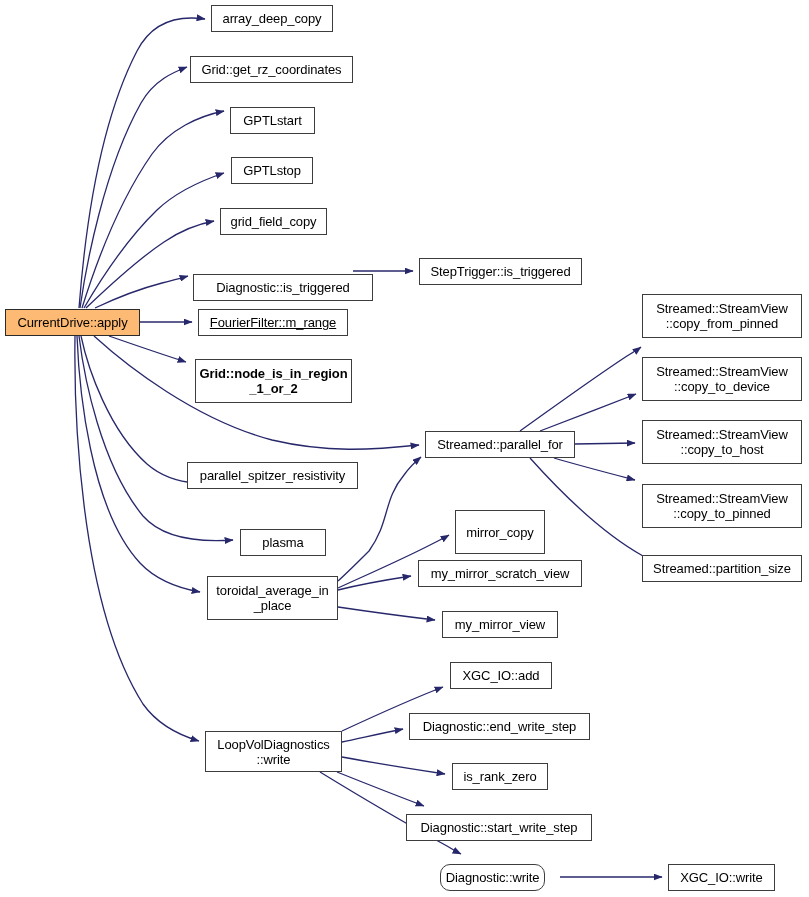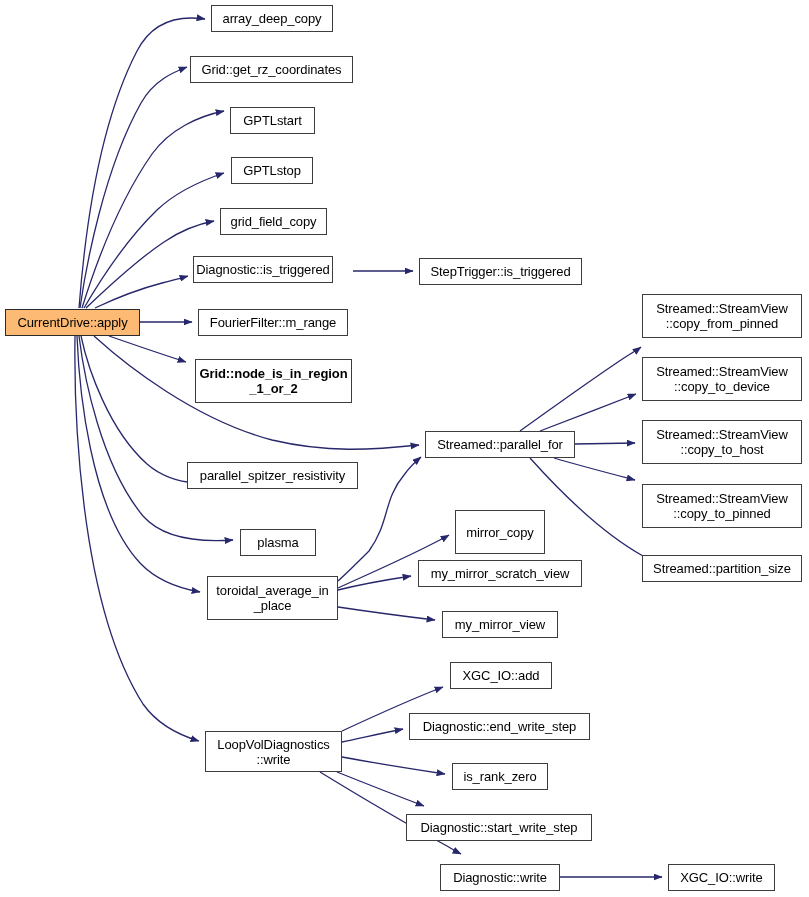--- a/index.html
+++ b/index.html
@@ -102,40 +102,40 @@
         <path d="M 560,877 L 662,877" fill="none" stroke="#27276b" stroke-width="1.3" marker-end="url(#arrowhead)"></path>
       </g>
   </svg>
   <div id="node-layer">
       <div class="node highlight" style="left: 5px; top: 309px; width: 135px; height: 27px;"><span class="node-label">CurrentDrive::apply</span></div>
       <div class="node" style="left: 211px; top: 5px; width: 122px; height: 27px;"><span class="node-label">array_deep_copy</span></div>
       <div class="node" style="left: 190px; top: 56px; width: 163px; height: 27px;"><span class="node-label">Grid::get_rz_coordinates</span></div>
       <div class="node" style="left: 230px; top: 107px; width: 85px; height: 27px;"><span class="node-label">GPTLstart</span></div>
       <div class="node" style="left: 231px; top: 157px; width: 82px; height: 27px;"><span class="node-label">GPTLstop</span></div>
       <div class="node" style="left: 220px; top: 208px; width: 107px; height: 27px;"><span class="node-label">grid_field_copy</span></div>
-      <div class="node" style="left: 193px; top: 256px; width: 140px; height: 27px;"><span class="node-label">Diagnostic::is_triggered</span></div>
-      <div class="node" style="left: 198px; top: 309px; width: 150px; height: 27px;"><span class="node-label">FourierFilter::m_range</span></div>
+      <div class="node" style="left: 193px; top: 274px; width: 180px; height: 27px;"><span class="node-label">Diagnostic::is_triggered</span></div>
+      <div class="node" style="left: 198px; top: 309px; width: 150px; height: 27px; text-decoration: underline;"><span class="node-label">FourierFilter::m_range</span></div>
       <div class="node" style="left: 195px; top: 359px; width: 157px; height: 44px; font-weight: bold;"><span class="node-label">Grid::node_is_in_region
 _1_or_2</span></div>
       <div class="node" style="left: 187px; top: 462px; width: 171px; height: 27px;"><span class="node-label">parallel_spitzer_resistivity</span></div>
-      <div class="node" style="left: 240px; top: 529px; width: 76px; height: 27px;"><span class="node-label">plasma</span></div>
+      <div class="node" style="left: 240px; top: 529px; width: 86px; height: 27px;"><span class="node-label">plasma</span></div>
       <div class="node" style="left: 207px; top: 576px; width: 131px; height: 44px;"><span class="node-label">toroidal_average_in
 _place</span></div>
       <div class="node" style="left: 205px; top: 731px; width: 137px; height: 41px;"><span class="node-label">LoopVolDiagnostics
 ::write</span></div>
       <div class="node" style="left: 419px; top: 258px; width: 163px; height: 27px;"><span class="node-label">StepTrigger::is_triggered</span></div>
       <div class="node" style="left: 425px; top: 431px; width: 150px; height: 27px;"><span class="node-label">Streamed::parallel_for</span></div>
       <div class="node" style="left: 455px; top: 510px; width: 90px; height: 44px; text-align: center;"><span class="node-label">mirror_copy</span></div>
       <div class="node" style="left: 418px; top: 560px; width: 164px; height: 27px;"><span class="node-label">my_mirror_scratch_view</span></div>
       <div class="node" style="left: 442px; top: 611px; width: 116px; height: 27px;"><span class="node-label">my_mirror_view</span></div>
       <div class="node" style="left: 450px; top: 662px; width: 102px; height: 27px;"><span class="node-label">XGC_IO::add</span></div>
       <div class="node" style="left: 409px; top: 713px; width: 181px; height: 27px;"><span class="node-label">Diagnostic::end_write_step</span></div>
       <div class="node" style="left: 452px; top: 763px; width: 96px; height: 27px;"><span class="node-label">is_rank_zero</span></div>
       <div class="node" style="left: 406px; top: 814px; width: 186px; height: 27px;"><span class="node-label">Diagnostic::start_write_step</span></div>
-      <div class="node" style="left: 440px; top: 864px; width: 120px; height: 27px;"><span class="node-label">Diagnostic::write</span></div>
+      <div class="node" style="left: 440px; top: 864px; width: 105px; height: 27px; border-radius: 10px;"><span class="node-label">Diagnostic::write</span></div>
       <div class="node" style="left: 642px; top: 294px; width: 160px; height: 44px;"><span class="node-label">Streamed::StreamView
 ::copy_from_pinned</span></div>
       <div class="node" style="left: 642px; top: 357px; width: 160px; height: 44px;"><span class="node-label">Streamed::StreamView
 ::copy_to_device</span></div>
       <div class="node" style="left: 642px; top: 420px; width: 160px; height: 44px;"><span class="node-label">Streamed::StreamView
 ::copy_to_host</span></div>
       <div class="node" style="left: 642px; top: 484px; width: 160px; height: 44px;"><span class="node-label">Streamed::StreamView
 ::copy_to_pinned</span></div>
       <div class="node" style="left: 642px; top: 555px; width: 160px; height: 27px;"><span class="node-label">Streamed::partition_size</span></div>
       <div class="node" style="left: 668px; top: 864px; width: 107px; height: 27px;"><span class="node-label">XGC_IO::write</span></div>

